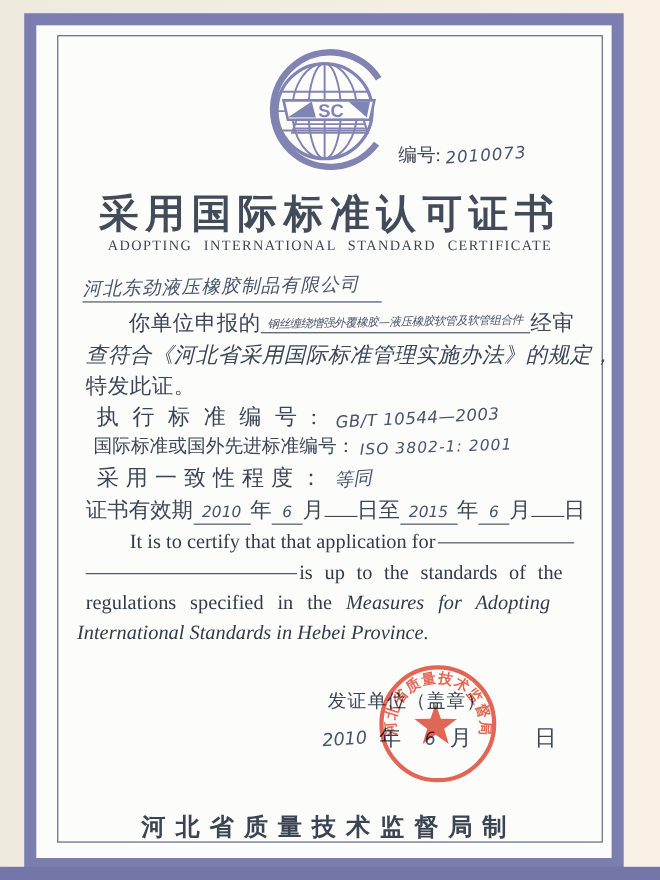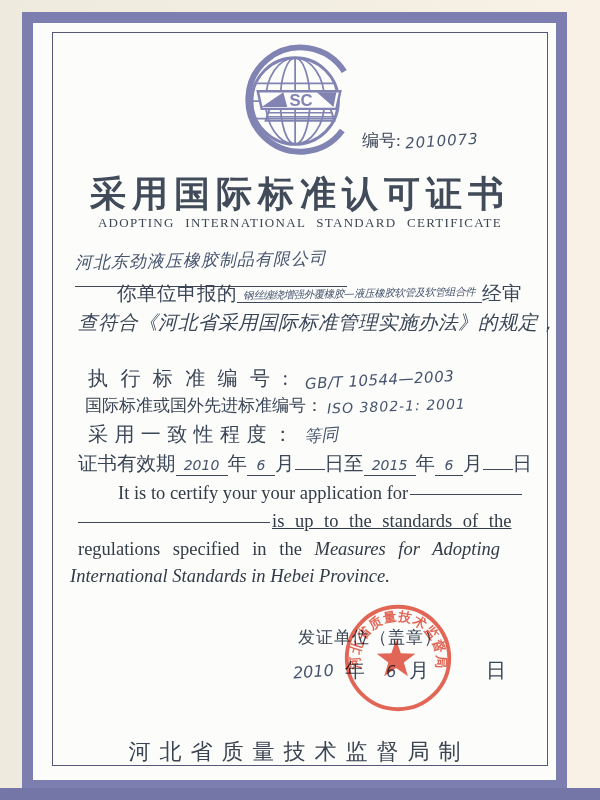--- a/index.html
+++ b/index.html
@@ -25,21 +25,21 @@
     left:0;right:0;top:170px;text-align:center;font-size:36px;font-weight:bold;
     letter-spacing:6px;color:#414b59;
   }
   .subtitle{
     left:0;right:0;top:215px;text-align:center;font-size:13px;letter-spacing:1.3px;
     word-spacing:6px;color:#3c4654;
   }
   .serial{left:362px;top:129px;font-size:17px;}
   .serial .hw{font-size:15px;display:inline-block;transform:rotate(-4deg);letter-spacing:1px;}
   .company{left:75px;top:249px;width:272px;border-bottom:1.5px solid #3e4757;
-    font-size:17px;padding-bottom:14px;}
+    font-size:17px;padding-bottom:2px;}
   .company .hw{display:inline-block;transform:rotate(-1deg);letter-spacing:1px;}
   .cnline{font-size:19.5px;letter-spacing:0.5px;}
   .l-intro1{left:78px;top:280px;width:444px;display:flex;align-items:flex-start;}
   .indent{display:inline-block;width:39px;}
   .product-u{flex:1;border-bottom:1.4px solid #3e4757;text-align:center;}
   .product-u .hw{font-size:10.5px;letter-spacing:-0.4px;display:inline-block;transform:rotate(-1deg);white-space:nowrap;}
   .l-intro2{left:78px;top:309px;font-style:italic;}
   .l-intro3{left:78px;top:337px;}
   .row-exec{left:88px;top:365px;font-size:20px;}
   .row-exec .lbl{letter-spacing:0.62em;}
@@ -49,31 +49,31 @@
   .row-cons{left:88px;top:421px;font-size:20px;}
   .row-cons .lbl{letter-spacing:0.32em;}
   .row-cons .hw{font-size:17px;display:inline-block;transform:rotate(-4deg);}
   .row-valid{left:78px;top:450px;font-size:19.5px;white-space:nowrap;}
   .row-valid .u{min-width:26px;}
   .row-valid .hw{font-size:14px;}
   .en{font-family:"Liberation Serif","DejaVu Serif",serif;font-size:18.5px;color:#323b47;}
   .en-l1{left:78px;top:483px;width:444px;display:flex;align-items:baseline;}
   .en-l1 .ind{display:inline-block;width:40px;}
   .tailline{flex:1;border-bottom:1.5px solid #3e4757;transform:translateY(-4px);margin-left:2px;}
-  .en-l2{left:78px;top:511px;width:444px;display:flex;align-items:baseline;word-spacing:6px;text-decoration:underline;}
+  .en-l2{left:78px;top:511px;width:444px;display:flex;align-items:baseline;word-spacing:6px;}
   .leadline{display:inline-block;width:192px;border-bottom:1.5px solid #3e4757;transform:translateY(-4px);margin-right:2px;}
   .en-l3{left:78px;top:539px;width:444px;word-spacing:8px;}
   .en-l4{left:70px;top:566px;width:444px;}
   .it{font-style:italic;}
   .issuer-label{left:298px;top:626px;font-size:17px;letter-spacing:1px;}
   .issue-date{left:293px;top:657px;font-size:20px;}
   .issue-date .hw{font-size:16px;display:inline-block;transform:rotate(-4deg);}
   .seal{left:340px;top:600px;width:116px;height:116px;opacity:0.84;mix-blend-mode:multiply;}
   .footer{left:52px;top:737px;width:494px;text-align:center;font-size:22px;
-    letter-spacing:9px;font-weight:normal;color:#3b4452;}
+    letter-spacing:9px;font-weight:bold;color:#3b4452;}
   .logo{left:238px;top:44px;width:128px;height:116px;}
 </style>
 </head>
 <body>
 
 <div class="stage">
   <div class="abs" style="inset:0;"></div>
   <div class="frame-thick"></div>
   <div class="frame-thin"></div>
 
@@ -115,41 +115,42 @@
 
   <div class="abs l-intro1 cnline">
     <span class="indent"></span>
     <span>你单位申报的</span>
     <span class="product-u">
       <span class="hw">钢丝缠绕增强外覆橡胶—液压橡胶软管及软管组合件</span>
     </span>
     <span>经审</span>
   </div>
   <div class="abs l-intro2 cnline">查符合《河北省采用国际标准管理实施办法》的规定，</div>
+  <div class="abs l-intro3 cnline">特发此证。</div>
 
   <div class="abs row-exec">
     <span class="lbl">执行标准编号:</span>
     <span class="hw">GB/T 10544—2003</span>
   </div>
   <div class="abs row-intl">
     <span>国际标准或国外先进标准编号：</span>
     <span class="hw">ISO 3802-1: 2001</span>
   </div>
   <div class="abs row-cons">
     <span class="lbl">采用一致性程度：</span>
     <span class="hw">等同</span>
   </div>
 
   <div class="abs row-valid">
     <span>证书有效期</span><span class="u" style="min-width:52px;"><span class="hw">2010</span></span><span>年</span><span class="u" style="min-width:28px;"><span class="hw">6</span></span><span>月</span><span class="u" style="min-width:30px;"></span><span>日</span><span>至</span><span class="u" style="min-width:52px;"><span class="hw">2015</span></span><span>年</span><span class="u" style="min-width:28px;"><span class="hw">6</span></span><span>月</span><span class="u" style="min-width:30px;"></span><span>日</span>
   </div>
 
   <div class="abs en en-l1">
     <span class="ind"></span>
-    <span>It is to certify your your application for</span>
+    <span>It is to certify that that application for</span>
     <span class="tailline"></span>
   </div>
   <div class="abs en en-l2">
     <span class="leadline"></span>
     <span>is up to the standards of the</span>
   </div>
   <div class="abs en en-l3">
     <span>regulations specified in the</span>
     <span class="it">Measures for Adopting</span>
   </div>

